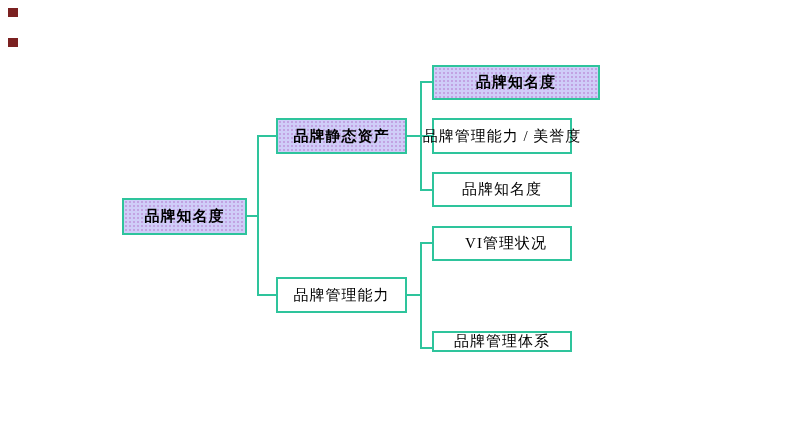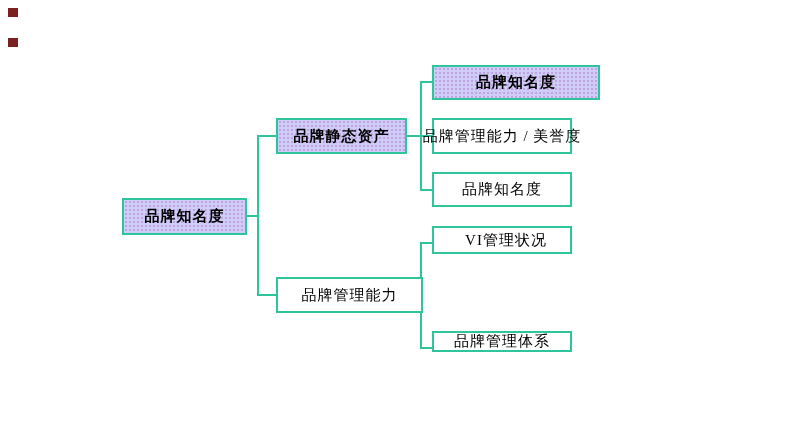--- a/index.html
+++ b/index.html
@@ -44,25 +44,25 @@
   }
   .conn.h { height: 2px; }
   .conn.v { width: 2px; }
   .corner-mark {
     position: absolute;
     background: #7b2121;
   }
   
   #n-root        { left:122px; top:198px; width:125px; height:37px; }
   #n-static      { left:276px; top:118px; width:131px; height:36px; }
-  #n-capability  { left:276px; top:277px; width:147px; height:36px; }
+  #n-capability  { left:276px; top:277px; width:131px; height:36px; }
   #n-awareness   { left:432px; top:65px;  width:168px; height:35px; }
   #n-satisfaction{ left:432px; top:118px; width:140px; height:36px; }
   #n-personality { left:432px; top:172px; width:140px; height:35px; }
-  #n-vi          { left:432px; top:226px; width:140px; height:28px;padding-left:8px; }
+  #n-vi          { left:432px; top:226px; width:140px; height:35px;padding-left:8px; }
   #n-system      { left:432px; top:331px; width:140px; height:21px; }
   
   #c-stub-root      { left:246px; top:215px; width:13px; }
   #c-trunk-left     { left:257px; top:135px; height:161px; }
   #c-br-static      { left:257px; top:135px; width:20px; }
   #c-br-capability  { left:257px; top:294px; width:20px; }
   #c-stub-static    { left:406px; top:135px; width:15px; }
   #c-trunk-up       { left:420px; top:81px;  height:110px; }
   #c-br-awareness   { left:420px; top:81px;  width:13px; }
   #c-br-satisfaction{ left:420px; top:135px; width:13px; }

